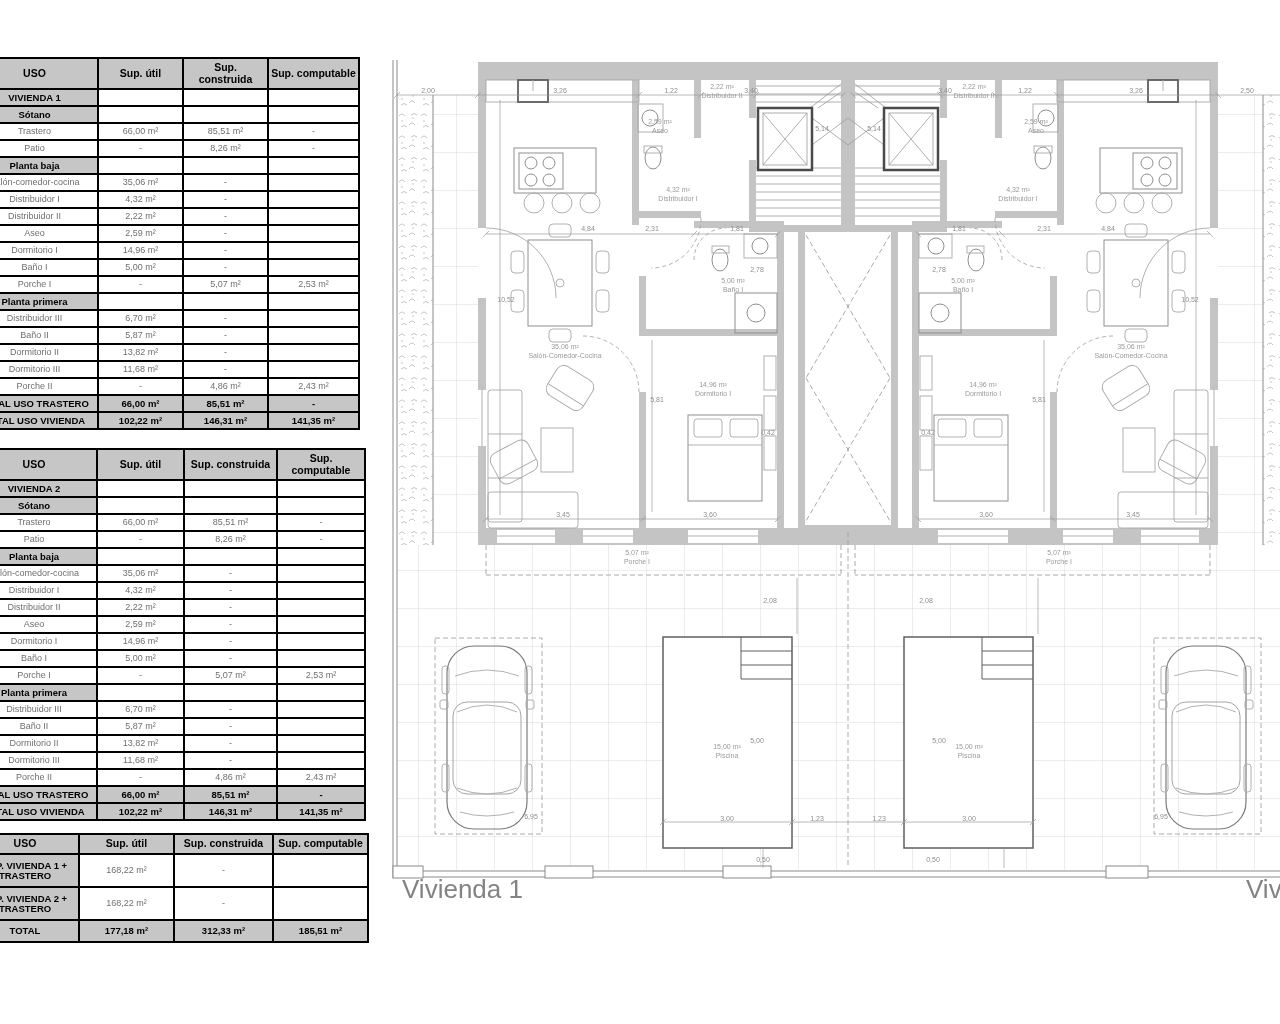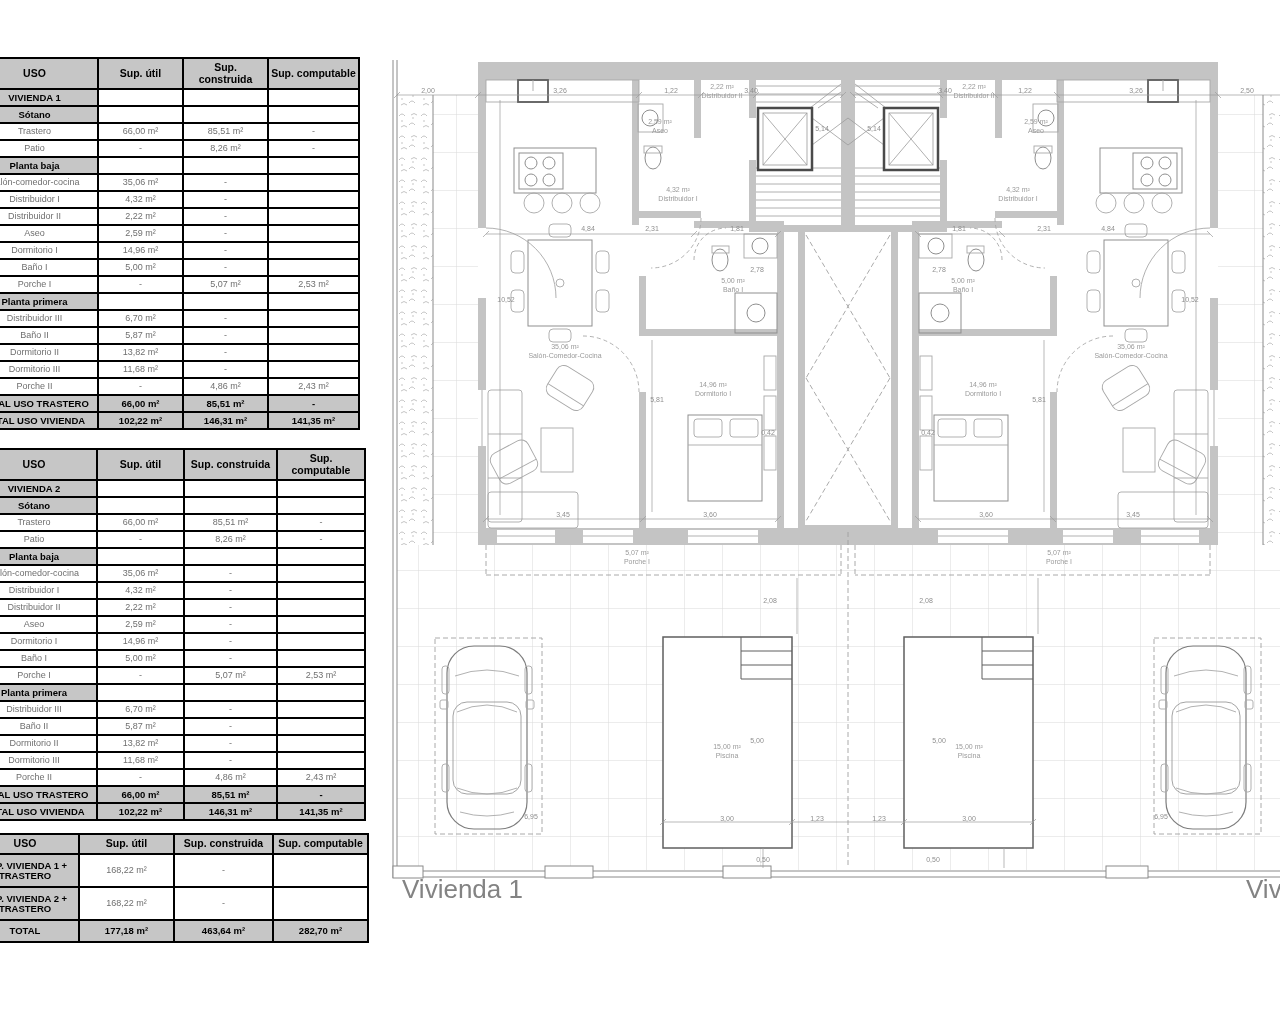--- a/index.html
+++ b/index.html
@@ -647,17 +647,17 @@
       </tr>
       <tr class="r-total-label">
         <td>SUP. VIVIENDA 2 + TRASTERO</td>
         <td>168,22 m²</td>
         <td>-</td>
         <td></td>
       </tr>
       <tr class="r-total">
         <td>TOTAL</td>
         <td>177,18 m²</td>
-        <td>463,64  m²</td>
-        <td>282,70  m²</td>
+        <td>312,33  m²</td>
+        <td>185,51  m²</td>
       </tr>
     </tbody>
 </table>
 
 </body></html>

